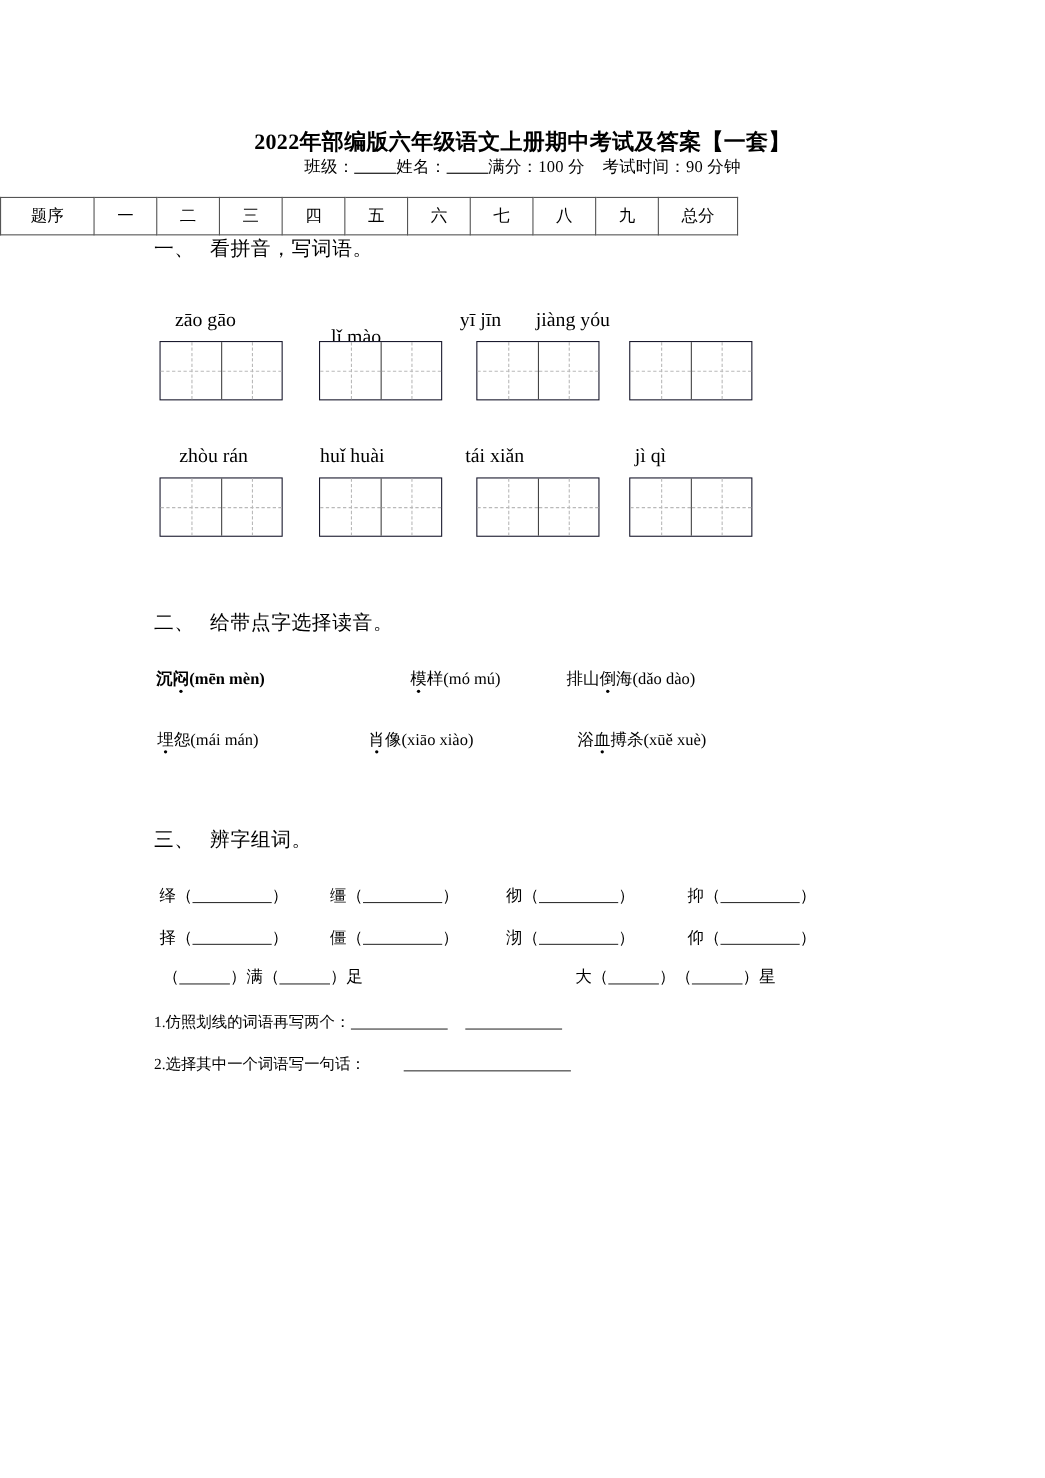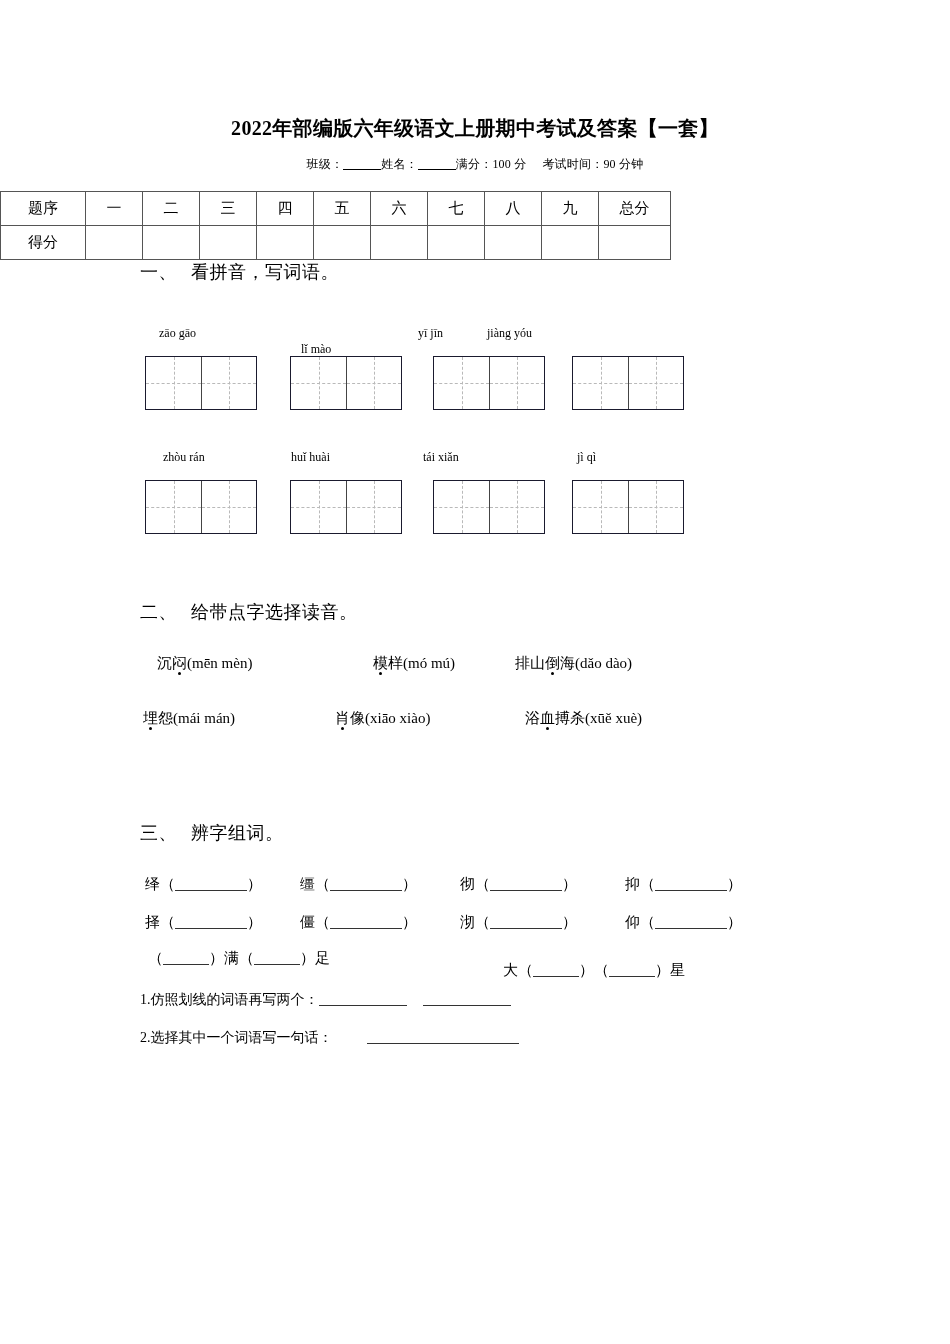--- a/index.html
+++ b/index.html
@@ -16,22 +16,22 @@
   
   .doc-title{
     text-align:center;
     font-size:20px;
     font-weight:bold;
     letter-spacing:.3px;
     margin-top:115px;
   }
   .doc-subtitle{
     text-align:center;
-    font-size:12px;
-    margin-top:14px;
+    font-size:15px;
+    margin-top:0;
     letter-spacing:.2px;
   }
   .blank-ul{ display:inline-block; border-bottom:1px solid #000; width:38px; vertical-align:-2px;}
   .sp{ display:inline-block; width:16px; }
 
   
   .score-wrap{ display:flex; justify-content:flex-start; margin-top:18px; }
   table.score{
     border-collapse:collapse;
     table-layout:fixed;
@@ -51,21 +51,21 @@
   .section-title{
     font-size:18px;
     margin-left:140px;
     margin-top:0;
     letter-spacing:.5px;
   }
   .s-idx{ margin-right:14px; }
 
   .pinyin-row{
     margin-left:145px;
-    font-size:12px;
+    font-size:18px;
     font-family:"Liberation Serif","DejaVu Serif",serif;
     height:22px;
     position:relative;
   }
   .pinyin-row span{ position:absolute; white-space:nowrap; }
 
   
   .grid-row{ margin-left:145px; position:relative; height:56px; }
   .tzg{
     position:absolute;
@@ -156,33 +156,20 @@
         <td class="num">二</td>
         <td class="num">三</td>
         <td class="num">四</td>
         <td class="num">五</td>
         <td class="num">六</td>
         <td class="num">七</td>
         <td class="num">八</td>
         <td class="num">九</td>
         <td class="tot">总分</td>
       </tr>
-      <tr>
-        <td class="lbl">得分</td>
-        <td class="num"></td>
-        <td class="num"></td>
-        <td class="num"></td>
-        <td class="num"></td>
-        <td class="num"></td>
-        <td class="num"></td>
-        <td class="num"></td>
-        <td class="num"></td>
-        <td class="num"></td>
-        <td class="tot"></td>
-      </tr>
     </tbody>
       </table>
   </div>
 
   <div class="section-title" style="">
     <span class="s-idx">一、</span><span>看拼音，写词语。</span>
   </div>
 
   <div class="pinyin-row" style="margin-top:42px;">
     <span style="left:14px;">zāo  gāo</span>
@@ -234,32 +221,32 @@
       <div class="cell"></div>
         <div class="cell"></div>
     </div>
   </div>
 
   <div class="section-title" style="margin-top:64px;">
     <span class="s-idx">二、</span><span>给带点字选择读音。</span>
   </div>
 
   <div class="dyin-row" style="margin-top:30px;">
-    <span class="item" style="left:17px;"><span>沉</span><span class="dot">闷</span><span>(mēn   mèn)</span></span>
+    <span class="item" style="left:2px;font-weight:bold;"><span>沉</span><span class="dot">闷</span><span>(mēn   mèn)</span></span>
     <span class="item" style="left:205px;margin-left:28px;"><span></span><span class="dot">模</span><span>样(mó   mú)</span></span>
     <span class="item" style="left:375px;"><span>排山</span><span class="dot">倒</span><span>海(dǎo   dào)</span></span>
   </div>
 
   <div class="dyin-row" style="margin-top:25px;">
     <span class="item" style="left:3px;"><span></span><span class="dot">埋</span><span>怨(mái   mán)</span></span>
     <span class="item" style="left:195px;"><span></span><span class="dot">肖</span><span>像(xiāo   xiào)</span></span>
     <span class="item" style="left:385px;"><span>浴</span><span class="dot">血</span><span>搏杀(xūě   xuè)</span></span>
   </div>
 
-  <div class="section-title" style="margin-top:82px;">
+  <div class="section-title" style="margin-top:58px;">
     <span class="s-idx">三、</span><span>辨字组词。</span>
   </div>
 
   <div class="bz-row" style="margin-top:30px;">
     <span class="item" style="left:5px;"><span>绎（</span><span class="fill"></span>）</span>
     <span class="item" style="left:160px;"><span>缰（</span><span class="fill"></span>）</span>
     <span class="item" style="left:320px;"><span>彻（</span><span class="fill"></span>）</span>
     <span class="item" style="left:485px;"><span>抑（</span><span class="fill"></span>）</span>
   </div>
 
@@ -267,21 +254,21 @@
     <span class="item" style="left:5px;"><span>择（</span><span class="fill"></span>）</span>
     <span class="item" style="left:160px;"><span>僵（</span><span class="fill"></span>）</span>
     <span class="item" style="left:320px;"><span>沏（</span><span class="fill"></span>）</span>
     <span class="item" style="left:485px;"><span>仰（</span><span class="fill"></span>）</span>
   </div>
 
 
 
   <div class="idiom-row" style="margin-top:6px;">
     <span class="item" style="left:0px;"><span>（</span><span class="fill-s"></span><span>）满（</span><span class="fill-s"></span><span>）足</span></span>
-    <span class="item" style="left:355px;margin-top:12px;"><span>大（</span><span class="fill-s"></span><span>）（</span><span class="fill-s"></span><span>）星</span></span>
+    <span class="item" style="left:375px;"><span>大（</span><span class="fill-s"></span><span>）（</span><span class="fill-s"></span><span>）星</span></span>
   </div>
 
 
   <div class="q-row" style="margin-top:12px;">
     <span class="item" style="left:0px;"><span>1.</span><span>仿照划线的词语再写两个：</span><span class="longline"></span><span class="sp"></span><span class="longline"></span></span>
   </div>
 
   <div class="q-row" style="margin-top:10px;">
     <span class="item" style="left:0px;"><span>2.</span><span>选择其中一个词语写一句话：</span><span class="sp" style="width:34px;"></span><span class="longline2"></span></span>
   </div>

